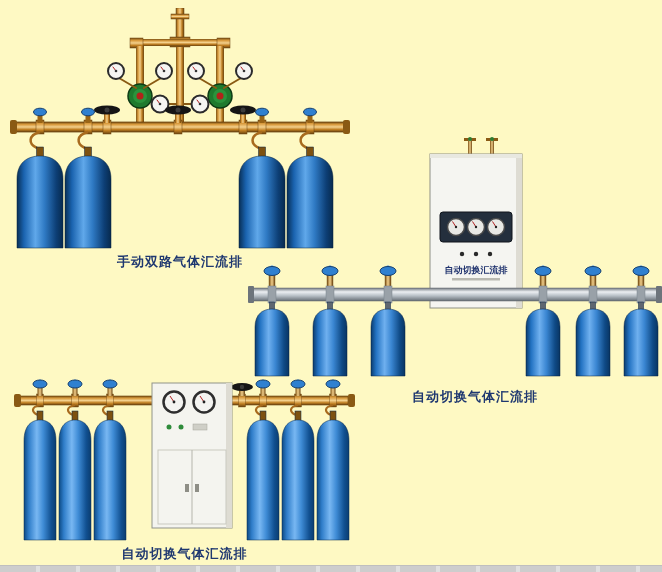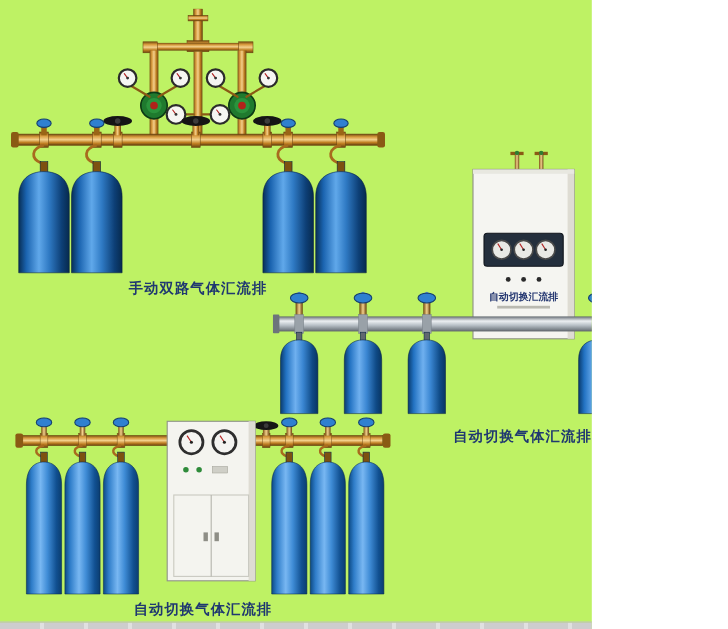--- a/index.html
+++ b/index.html
@@ -1,17 +1,17 @@
 <!DOCTYPE html>
 <html><head>
 <meta charset="utf-8">
 <style>
   html,body{margin:0;padding:0;background:#ffffff;}
   #page{
-    position:relative;width:538px;height:572px;background:#bef264;
+    position:relative;width:662px;height:572px;background:#fef9c3;
     overflow:hidden;font-family:"Liberation Sans",sans-serif;
   }
   .photo{position:absolute;}
   .caption{
     position:absolute;font-weight:bold;font-size:13px;color:#1f3870;
     text-align:center;letter-spacing:1px;line-height:15px;
   }
   svg text{font-family:"Liberation Sans",sans-serif;}
   #bottom-strip{
     position:absolute;left:0;top:565px;width:662px;height:7px;

